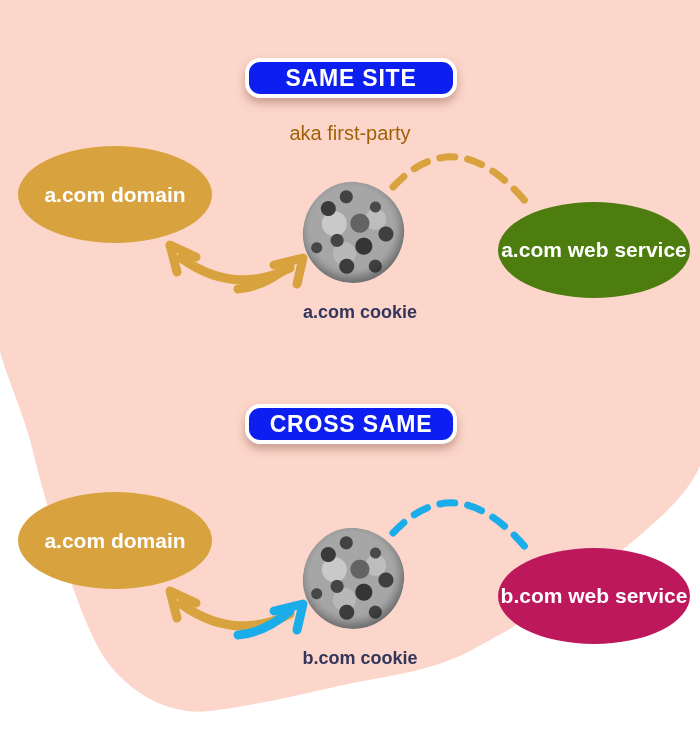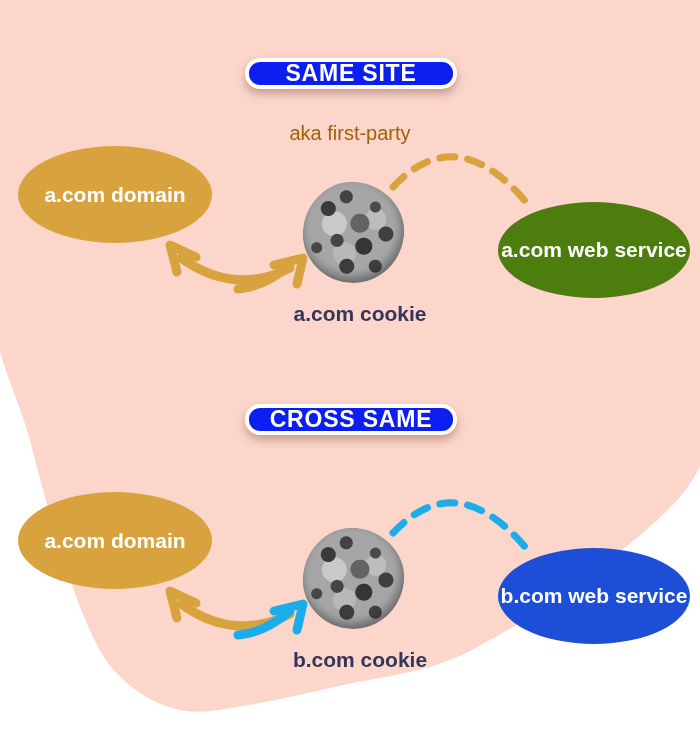--- a/index.html
+++ b/index.html
@@ -6,21 +6,21 @@
   #canvas{
     position:relative;width:700px;height:743px;overflow:hidden;background:#ffffff;
     font-family:"Liberation Sans", sans-serif;
   }
   #blob-svg{position:absolute;left:0;top:0;}
   .section{position:absolute;left:0;width:700px;height:346px;}
   .sec-1{top:0;}
   .sec-2{top:346px;}
   .links-svg{position:absolute;left:0;top:0;pointer-events:none;}
   .badge{
-    position:absolute;left:245px;top:58px;width:212px;height:31px;
+    position:absolute;left:245px;top:58px;width:212px;height:40px;
     box-sizing:border-box;border:4px solid #ffffff;border-radius:15px;
     display:flex;align-items:center;justify-content:center;
     color:#ffffff;font-size:23px;font-weight:bold;letter-spacing:0.8px;
     box-shadow:0 5px 9px rgba(150,100,85,0.5);
   }
   .subtitle{
     position:absolute;left:0;top:122px;width:700px;text-align:center;
     color:#a16207;font-size:20px;font-weight:400;
   }
   .ellipse{
@@ -46,21 +46,21 @@
       radial-gradient(circle at 76% 80%, #414141 0 6px, rgba(0,0,0,0) 7px),
       radial-gradient(circle at 55% 40%, #636363 0 9px, rgba(0,0,0,0) 10px),
       radial-gradient(circle at 30% 44%, #c9c9c9 0 12px, rgba(0,0,0,0) 13px),
       radial-gradient(circle at 70% 34%, #bdbdbd 0 10px, rgba(0,0,0,0) 11px),
       radial-gradient(circle at 44% 72%, #b8b8b8 0 11px, rgba(0,0,0,0) 12px),
       radial-gradient(circle at 48% 46%, #a6a6a6 0 55%, #8f8f8f 80%, #757575 100%);
     box-shadow:inset -3px -5px 9px rgba(0,0,0,0.28);
   }
   .cookie-label{
     position:absolute;left:250px;top:302px;width:220px;text-align:center;
-    color:#33355b;font-size:21px;font-weight:600;
+    color:#33355b;font-size:18px;font-weight:600;
   }
 </style>
 </head>
 <body>
 
 <div id="canvas">
 
   <svg id="blob-svg" width="700" height="743" viewBox="0 0 700 743">
     <path d="M0,0 H700 V466 C686,498 652,526 610,560 C568,594 520,625 468,652
              C424,674 380,676 330,688 C290,697 250,706 210,711
@@ -103,18 +103,18 @@
       <path d="M274,265 L303,258 L297,284" fill="none" stroke-width="9" stroke-linecap="round" stroke-linejoin="round" stroke="#1badea"></path>
     </svg>
 
     <div class="badge" style="background: rgb(12, 30, 240);">CROSS SAME</div>
 
 
     <div class="ellipse domain-ellipse" style="background: rgb(216, 163, 62);">a.com domain</div>
 
     <div class="cookie"></div>
 
-    <div class="ellipse service-ellipse" style="background: #1d4ed8;">b.com web service</div>
+    <div class="ellipse service-ellipse" style="background: #be185d;">b.com web service</div>
 
     <div class="cookie-label">b.com cookie</div>
   </div>
 
 </div>
 
 </body></html>

